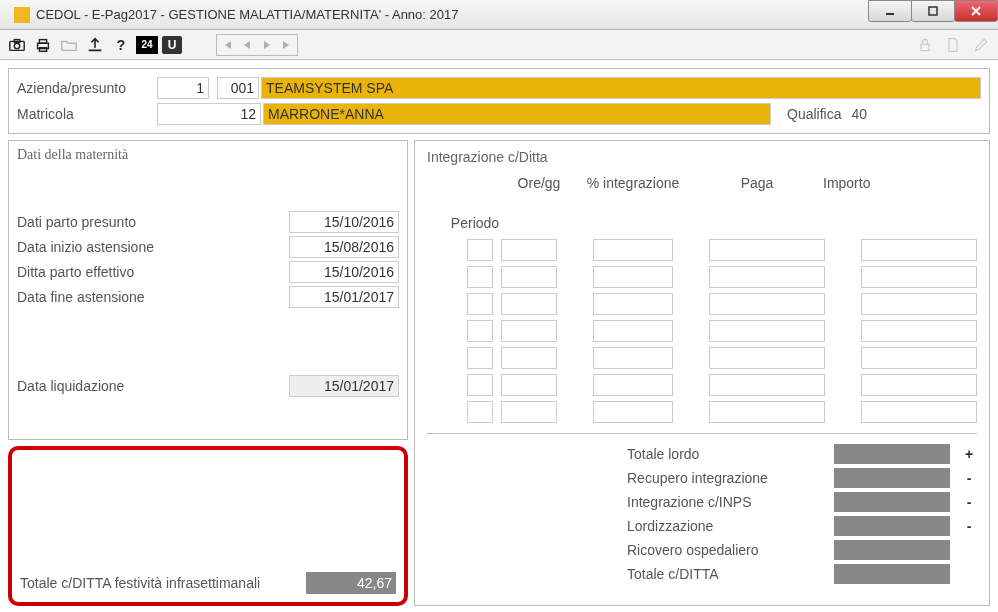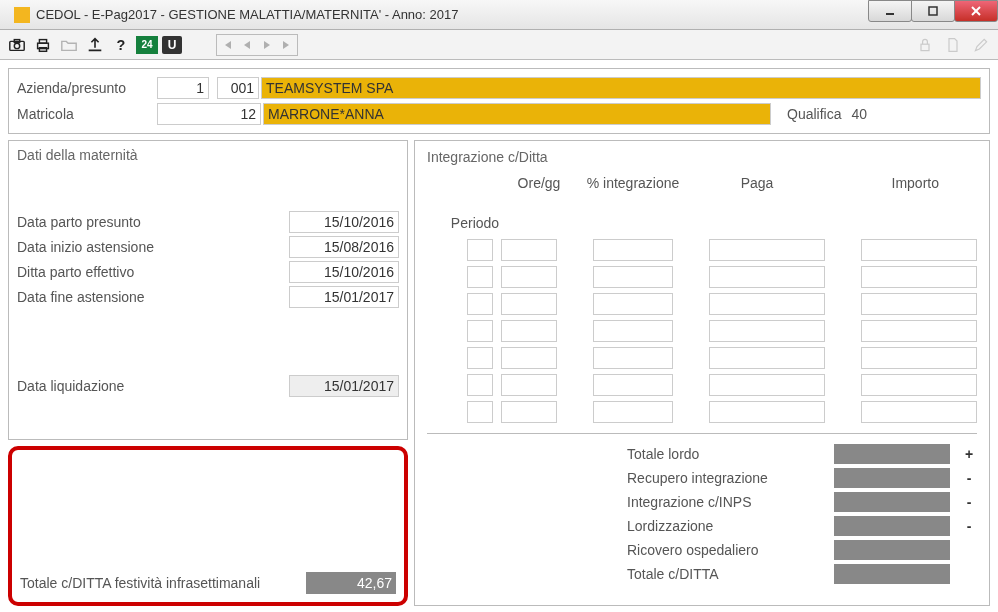--- a/index.html
+++ b/index.html
@@ -62,21 +62,21 @@
     padding: 0 6px;
     gap:4px;
   }
   .tb-btn {
     width:22px;height:22px;
     display:flex;align-items:center;justify-content:center;
     color:#333;
   }
   .tb-btn.dim { opacity:.3; }
   .tb-btn.badge24 {
-    background:#15803d; color:#fff; font-size:10px; font-weight:bold;
+    background:#000000; color:#fff; font-size:10px; font-weight:bold;
     width:22px;height:18px;
   }
   .tb-btn.u {
     background:#333;color:#fff;font-weight:bold;font-size:12px;
     width:20px;height:18px;border-radius:2px;
   }
   .nav-group {
     margin-left: 30px;
     display:flex;gap:2px;
     border:1px solid #bbb;
@@ -114,21 +114,21 @@
     font-size:14px;
     color:#333;
   }
   .inp.wide { text-align:left; background:#eab308; }
   .lower {
     display:flex; gap:6px;
   }
   .left-col { width:420px; display:flex;flex-direction:column;gap:6px;}
   .right-col { flex:1; }
   .maternita-panel { height:300px; position:relative; }
-  .maternita-panel .section-title{margin-bottom:16px;color:#666;}
+  .maternita-panel .section-title{margin-bottom:16px;color:#666;font-family:Liberation Serif, serif;}
   .mrow { display:flex;align-items:center;height:25px;}
   .mrow .mlbl{flex:1;color:#555;}
   .mrow .minp{width:110px;height:22px;border:1px solid #ccc;text-align:right;padding:0 4px;font-size:14px;color:#333;}
   .mrow .minp.ro{background:#eee;}
   .gap-big{height:64px;}
   .festivita-panel {
     height:160px;
     position:relative;
     border:4px solid #c00;
     border-radius:10px;
@@ -150,21 +150,21 @@
     font-weight:bold;font-size:16px;color:#000;background:#fff;
   }
   
   .integ-panel{height:466px;position:relative;padding:8px 12px;}
   .integ-panel .section-title{color:#666;margin-bottom:10px;}
   .thead{display:flex;gap:8px;margin-bottom:8px;color:#555;font-size:14px;}
   .thead .h-per{width:56px;text-align:center;margin-top:40px;}
   .thead .h-ore{width:56px;text-align:center;}
   .thead .h-int{width:116px;text-align:center;}
   .thead .h-paga{width:116px;text-align:center;}
-  .thead .h-imp{width:116px;text-align:right;}
+  .thead .h-imp{width:116px;text-align:left;}
   .drow{display:flex;gap:8px;margin-bottom:5px;}
   .cell{height:22px;border:1px solid #ccc;background:#fff;}
   .c-per{width:26px;}
   .c-ore{width:56px;}
   .c-int{width:80px;}
   .c-paga{width:116px;}
   .c-imp{width:116px;}
   .spacer-col{width:20px;}
   .hr{border-top:1px solid #bbb;margin:10px 0 8px;}
   .totals{}
@@ -294,21 +294,21 @@
     </div>
   </div>
 
   <div class="lower">
 
     <div class="left-col">
       <div class="panel maternita-panel">
         <div class="section-title">Dati della maternità</div>
         <div style="height:30px"></div>
         <div class="mrow">
-          <div class="mlbl">Data parto presunto</div>
+          <div class="mlbl">Dati parto presunto</div>
           <input class="minp" value="15/10/2016" style="">
         </div>
         <div class="mrow">
           <div class="mlbl">Data inizio astensione</div>
           <input class="minp" value="15/08/2016" style="">
         </div>
         <div class="mrow">
           <div class="mlbl">Ditta parto effettivo</div>
           <input class="minp" value="15/10/2016" style="">
         </div>

